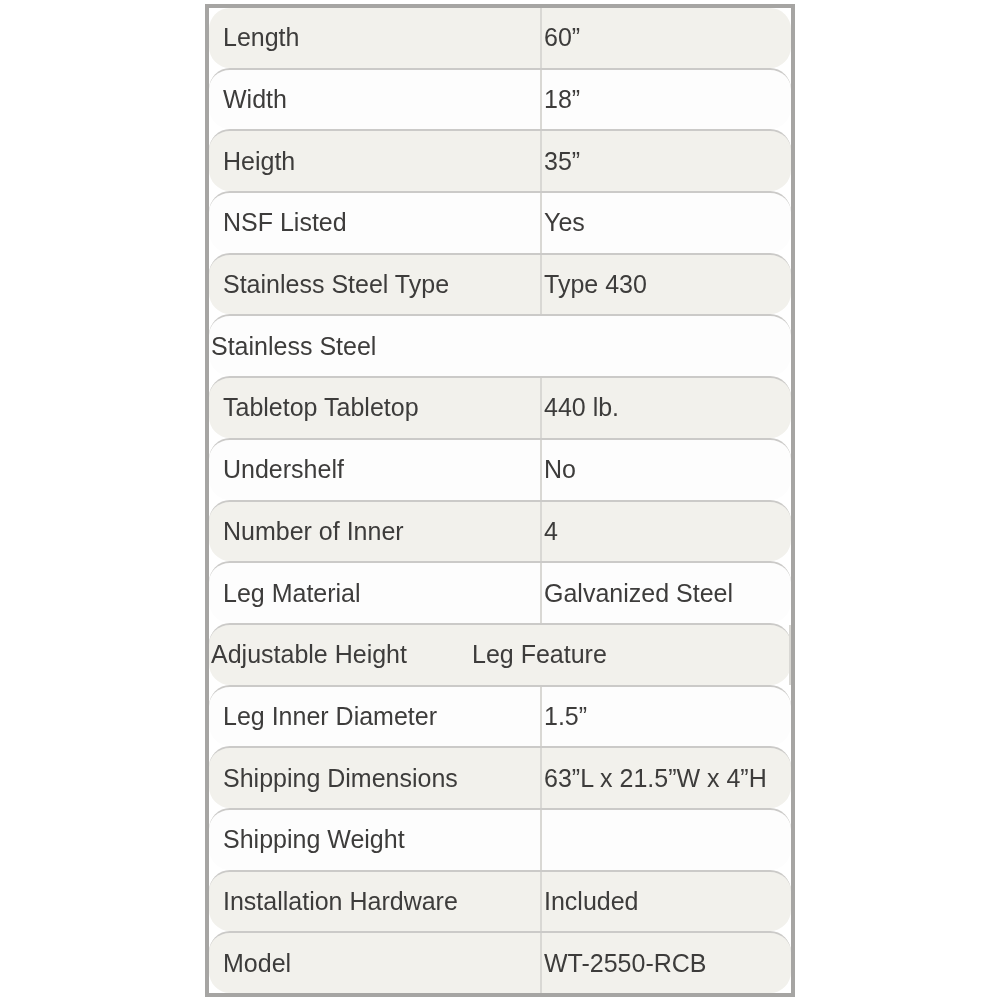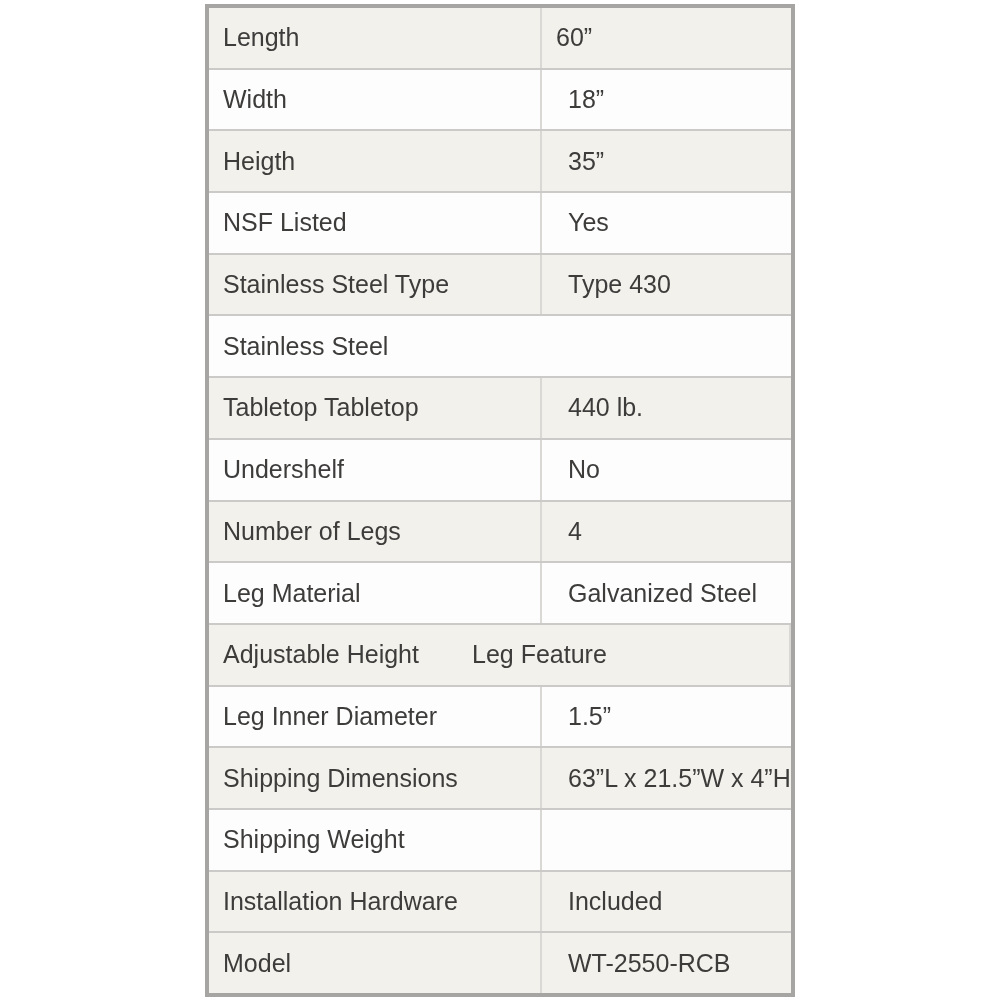--- a/index.html
+++ b/index.html
@@ -22,24 +22,24 @@
     left: 205px;
     top: 4px;
     width: 582px;
     border: 4px solid var(--outer-border, #a6a5a3);
     background: #ffffff;
   }
   .row {
     display: flex;
     height: 59.7px;
     background: var(--row-white, #fdfdfd);
+    border-radius: 21px;
   }
   .row + .row {
     border-top: 2px solid var(--row-divider, #cbcac8);
-    gap: 12px;
   }
   .row:nth-child(even) {
     background: var(--row-white, #fdfdfd);
   }
   .row:nth-child(odd),
   .row:last-child {
     background: var(--row-shaded, #f2f1ec);
   }
   .cell {
     display: flex;
@@ -51,21 +51,21 @@
     overflow: hidden;
   }
   .cell.label {
     width: 333px;
     flex: none;
     padding-left: 14px;
     border-right: 2px solid var(--column-divider, #d9d8d4);
   }
   .cell.value {
     flex: 1;
-    padding-left: 14px;
+    padding-left: 2px;
   }
 </style>
 </head>
 <body>
 
 <div class="canvas">
   <div class="spec-table">
   <div class="row">
     <div class="cell label">Length</div>
     <div class="cell value">60”</div>
@@ -99,21 +99,21 @@
     <div class="cell label">Tabletop Tabletop</div>
     <div class="cell value">440 lb.</div>
   </div>
 
   <div class="row">
     <div class="cell label">Undershelf</div>
     <div class="cell value">No</div>
   </div>
 
   <div class="row">
-    <div class="cell label">Number of Legs</div>
+    <div class="cell label">Number of Inner</div>
     <div class="cell value">4</div>
   </div>
 
   <div class="row">
     <div class="cell label">Leg Material</div>
     <div class="cell value">Galvanized Steel</div>
   </div>
 
   <div class="row">
     <div class="cell value">Adjustable Height</div>

